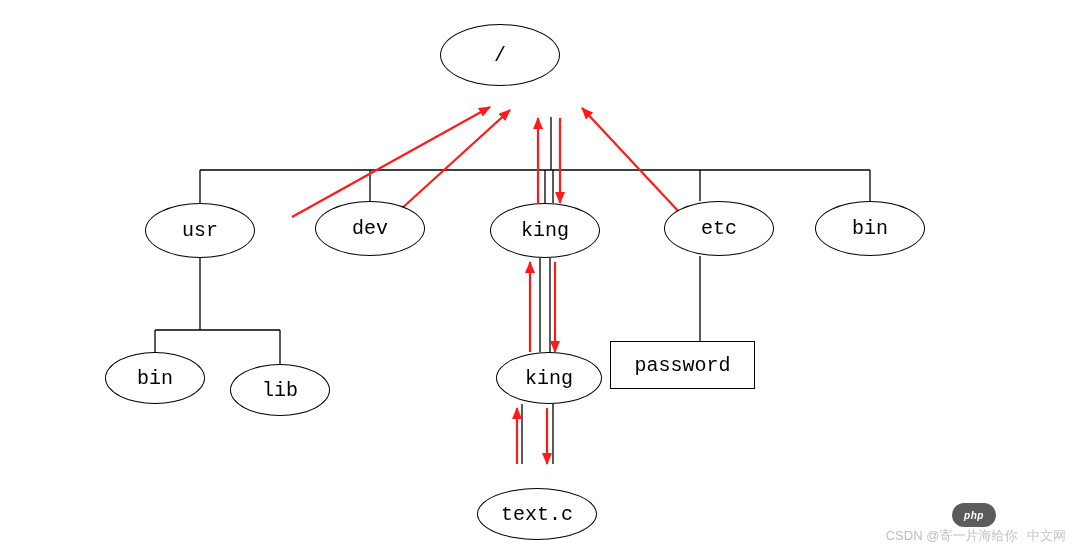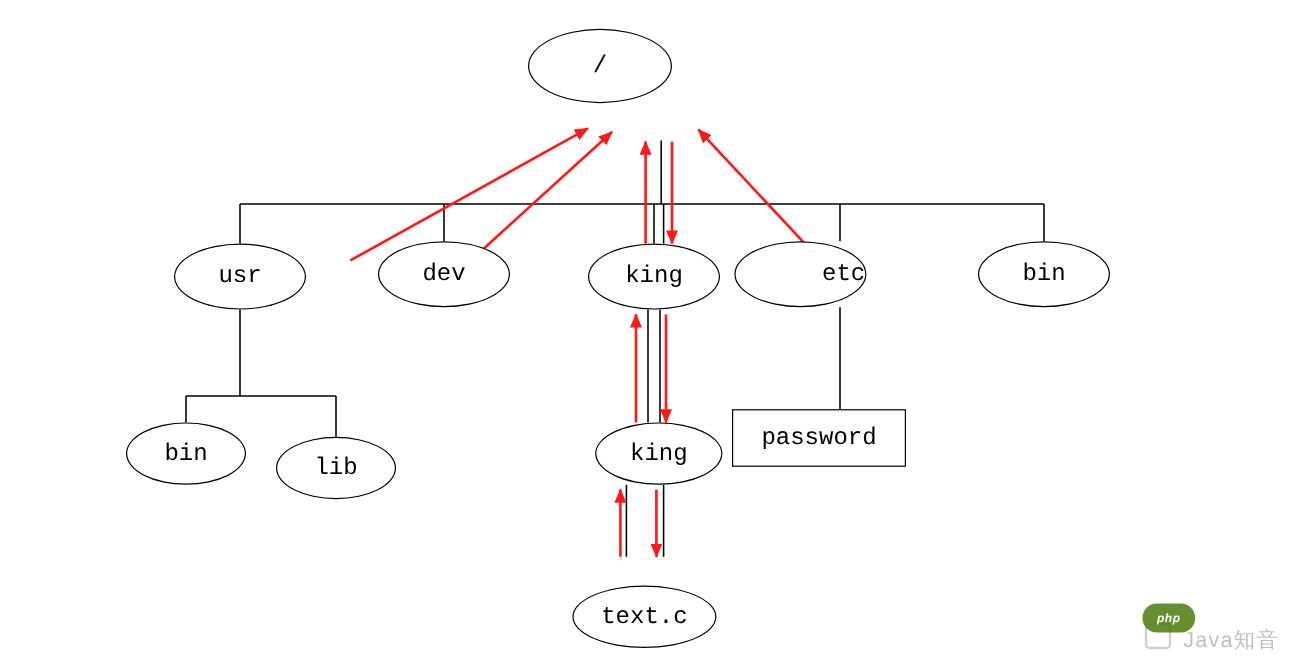--- a/index.html
+++ b/index.html
@@ -46,21 +46,21 @@
     pointer-events: none;
   }
   .wm .line1 { font-size: 18px; letter-spacing: 1px; }
   .wm .line2 { font-size: 13px; margin-top: 2px; }
   .wm .php-badge {
     position: absolute;
     right: 70px;
     bottom: 18px;
     width: 44px; height: 24px;
     border-radius: 12px;
-    background: #4d7c0f;
+    background: #404040;
     opacity: 0.85;
     display: flex;
     align-items: center;
     justify-content: center;
     color: #fff;
     font-size: 10px;
     font-weight: bold;
     font-style: italic;
     letter-spacing: 0.5px;
   }
@@ -114,21 +114,21 @@
       </div>
       <div class="node ellipse" style="left: 145px; top: 202.5px; width: 110px; height: 55px;">
         <span>usr</span>
       </div>
       <div class="node ellipse" style="left: 315px; top: 200.5px; width: 110px; height: 55px;">
         <span>dev</span>
       </div>
       <div class="node ellipse" style="left: 490px; top: 202.5px; width: 110px; height: 55px;">
         <span>king</span>
       </div>
-      <div class="node ellipse" style="left: 612px; top: 200.5px; width: 110px; height: 55px; justify-content: flex-end;">
+      <div class="node ellipse" style="left: 664px; top: 200.5px; width: 110px; height: 55px;">
         <span>etc</span>
       </div>
       <div class="node ellipse" style="left: 815px; top: 200.5px; width: 110px; height: 55px;">
         <span>bin</span>
       </div>
       <div class="node ellipse" style="left: 105px; top: 352px; width: 100px; height: 52px;">
         <span>bin</span>
       </div>
       <div class="node ellipse" style="left: 230px; top: 364px; width: 100px; height: 52px; text-align: right;">
         <span>lib</span>
@@ -141,18 +141,18 @@
       </div>
       <div class="node ellipse" style="left: 477px; top: 488px; width: 120px; height: 52px;">
         <span>text.c</span>
       </div>
     </div>
 
   <div class="wm">
     <div class="php-badge">
       <span>php</span>
     </div>
-    <div class="line1">
-      <span style="display:inline-block;width:18px;height:18px;border:2px solid #cfcfcf;border-radius:4px;vertical-align:-2px;margin-right:4px;"></span>
-      <span>Java知音</span>
+    <div class="line2">
+      <span>CSDN @</span><span>寄一片海给你</span>
+      <span style="margin-left:6px;color:#c8c8c8;">中文网</span>
     </div>
   </div>
 </div>
 
 </body></html>

